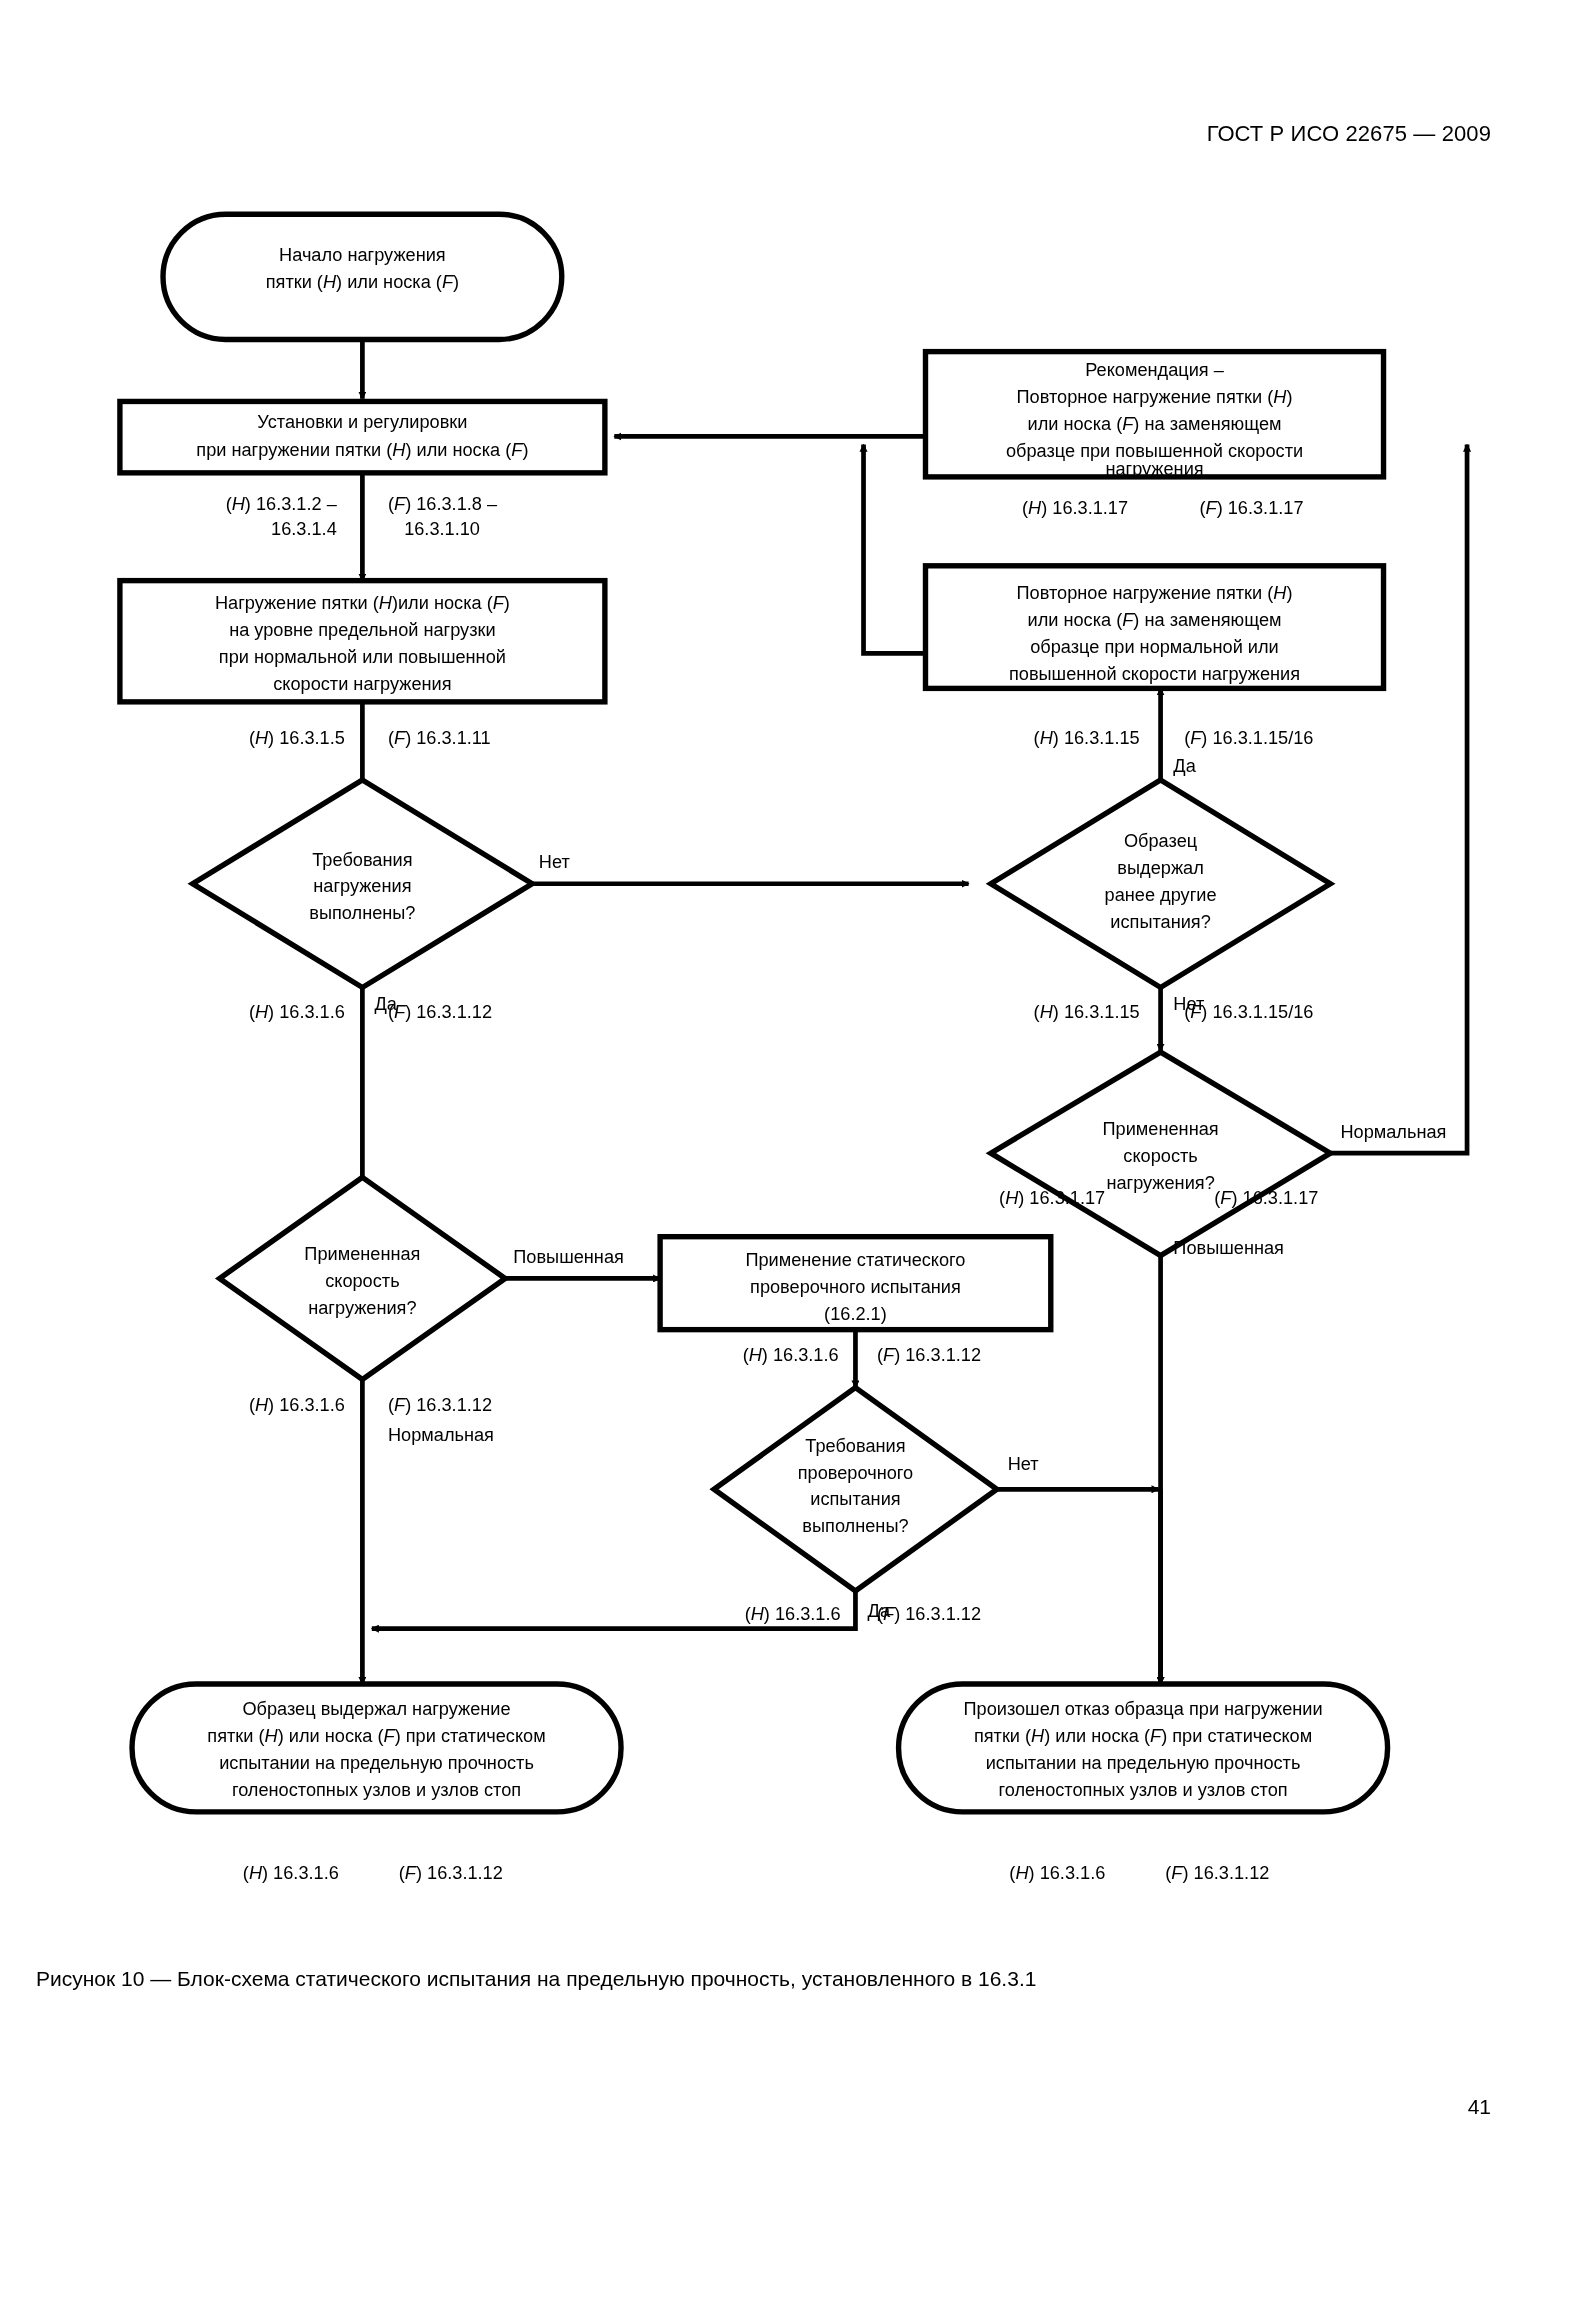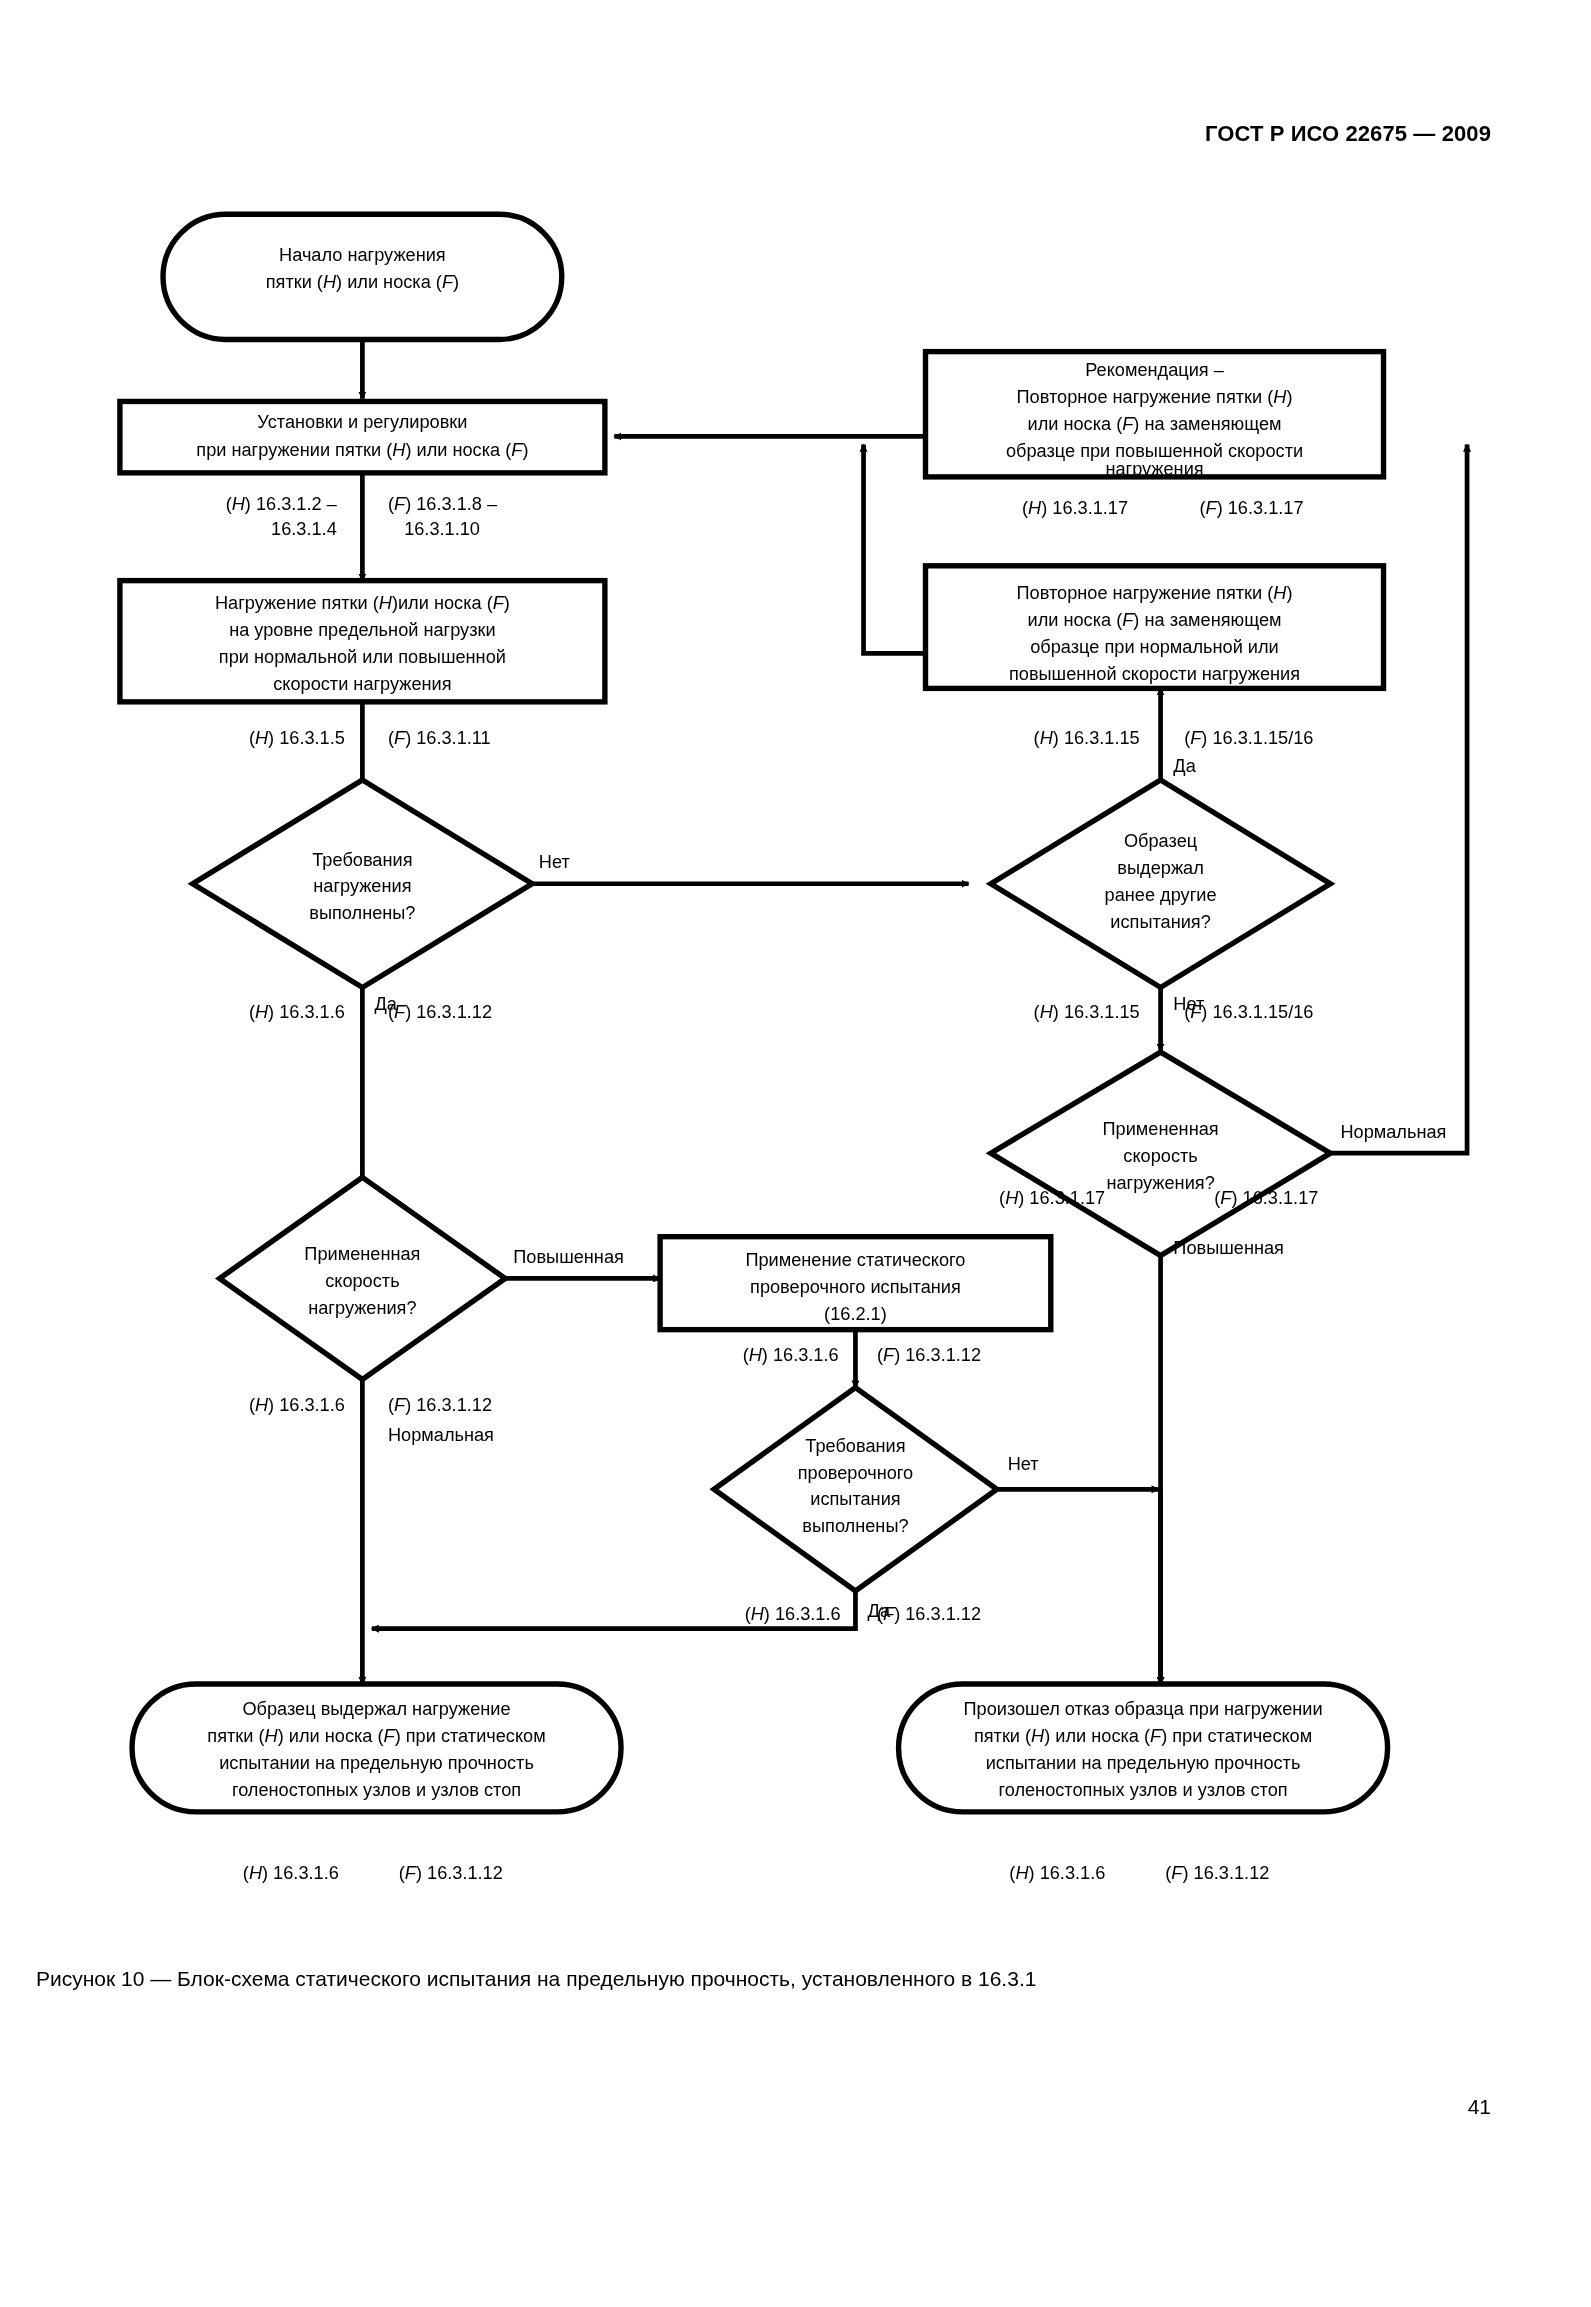--- a/index.html
+++ b/index.html
@@ -19,21 +19,21 @@
     position: absolute;
     left: 0; top: 0;
     width: 1591px;
     height: 2307px;
   }
   #doc-header {
     position: absolute;
     right: 100px;
     top: 121px;
     font-size: 22px;
-    font-weight: bold;
+    font-weight: normal;
     letter-spacing: 0.1px;
     white-space: nowrap;
     text-align: right;
   }
   #figure-svg {
     position: absolute;
     left: 0;
     top: 0;
   }
   .fig-caption {

